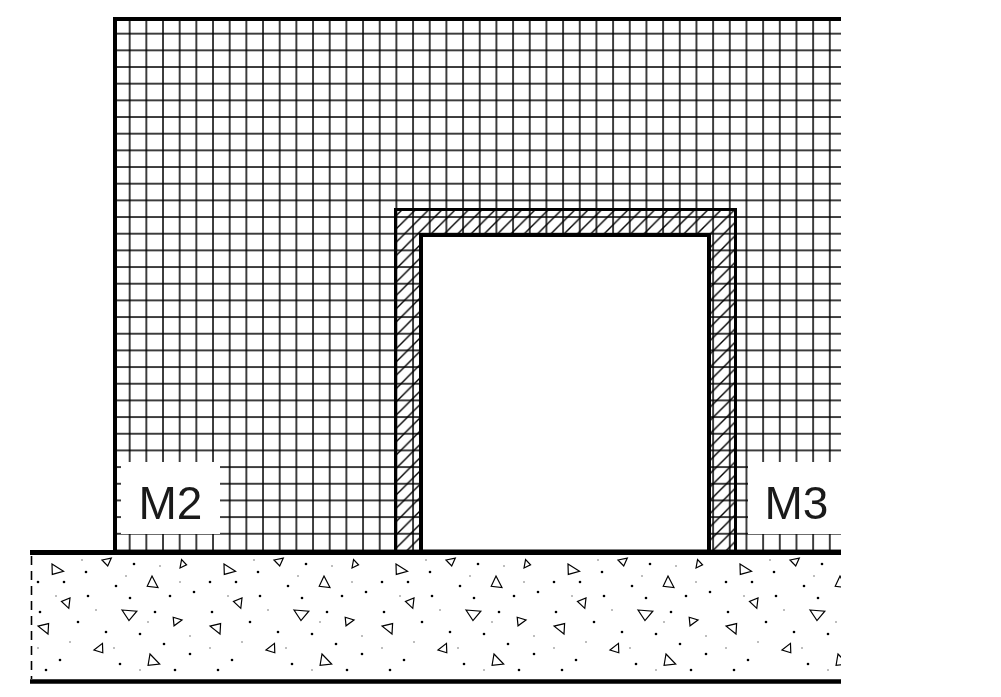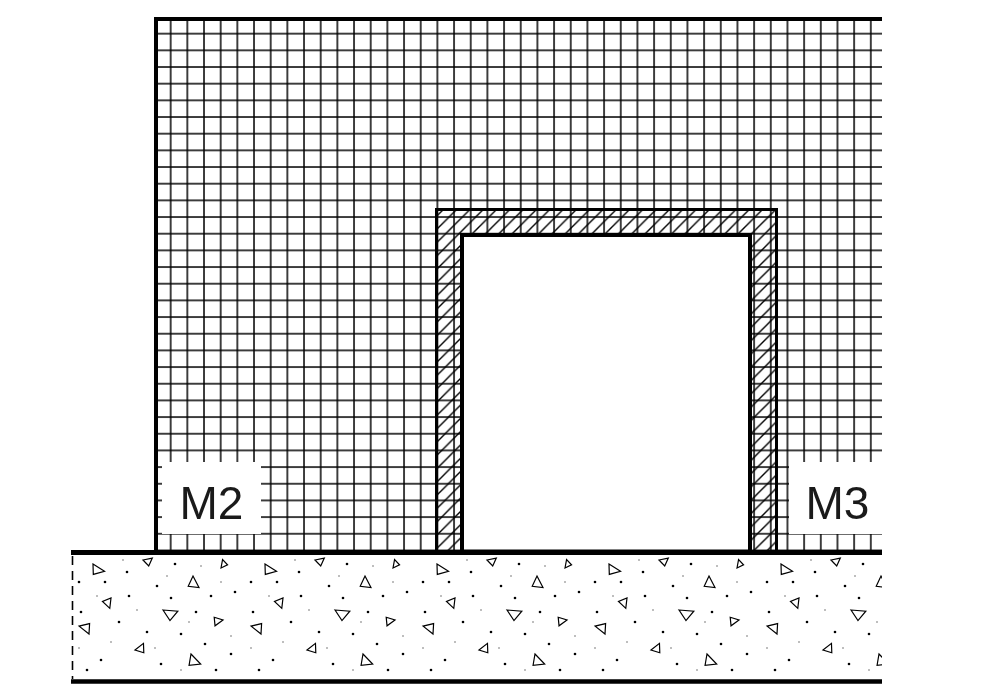--- a/index.html
+++ b/index.html
@@ -7,21 +7,20 @@
     padding: 0;
     background: #ffffff;
   }
   .canvas {
     position: relative;
     width: 841px;
     height: 697px;
     background: #ffffff;
     font-family: "Liberation Sans", sans-serif;
     overflow: hidden;
-    padding-left: 41px;
   }
   svg { display: block; }
   .label-text {
     font-family: "Liberation Sans", sans-serif;
     font-size: 46px;
     fill: #1a1a1a;
   }
 </style>
 </head>
 <body>

